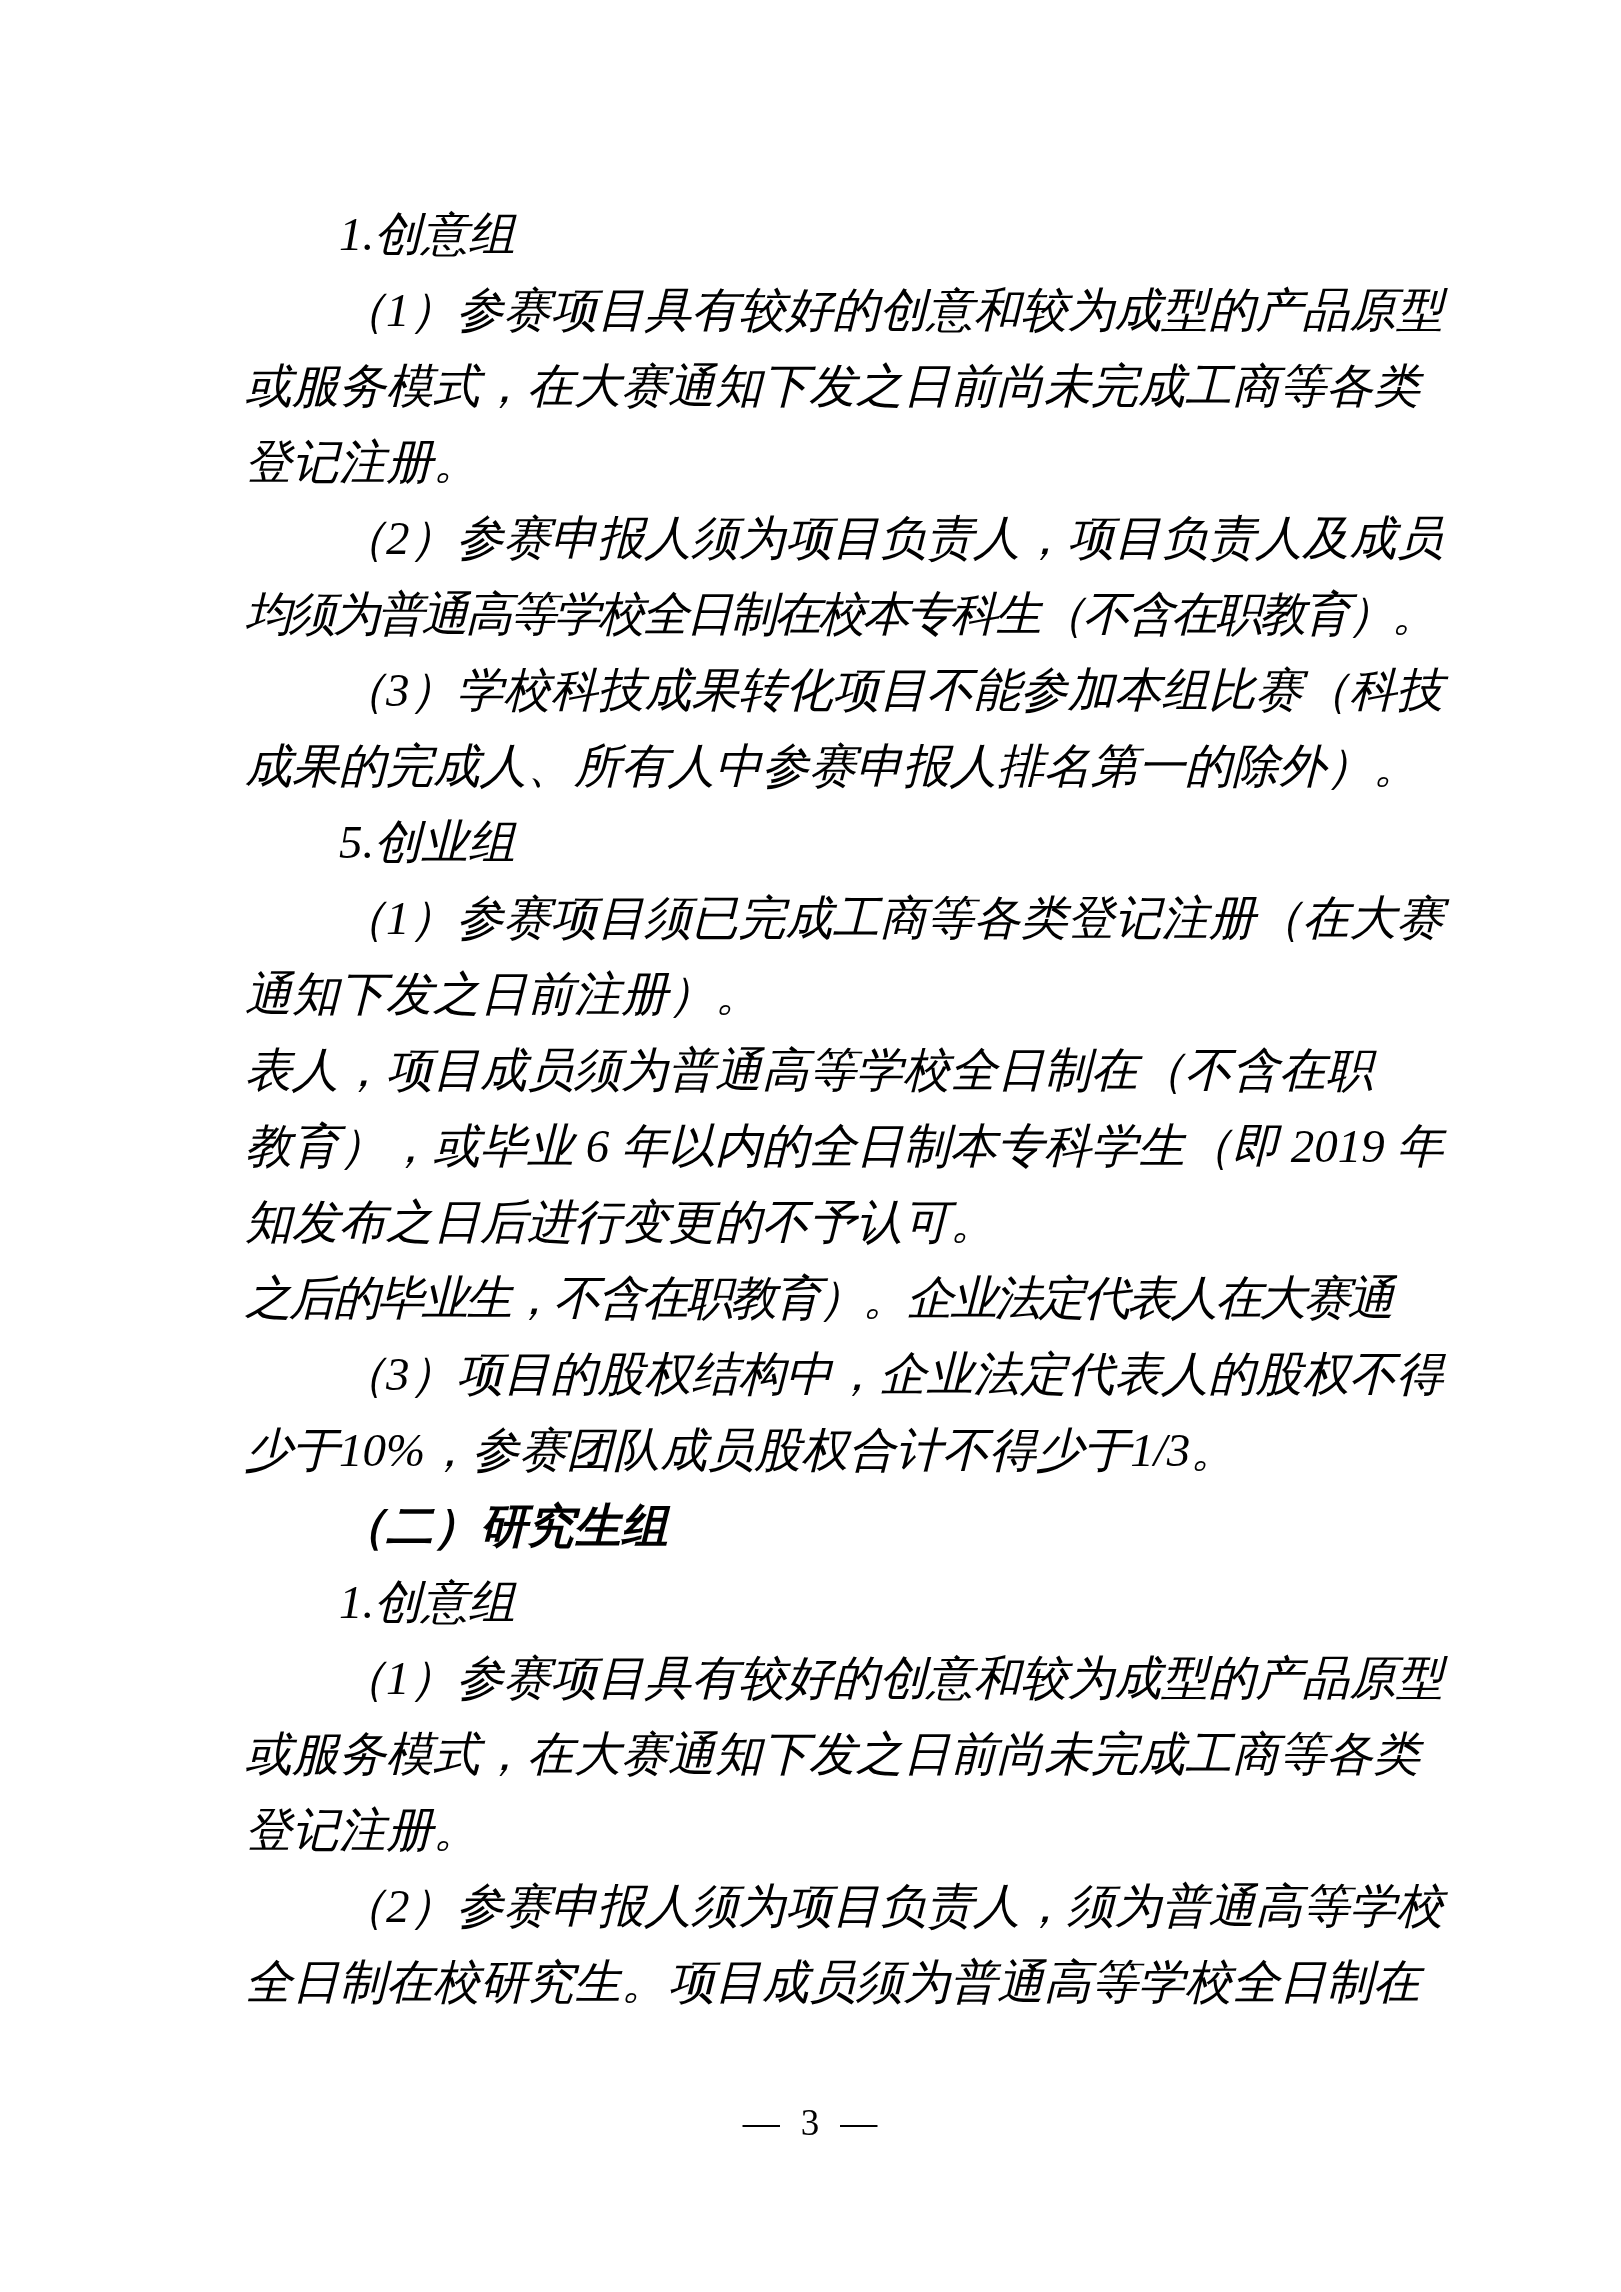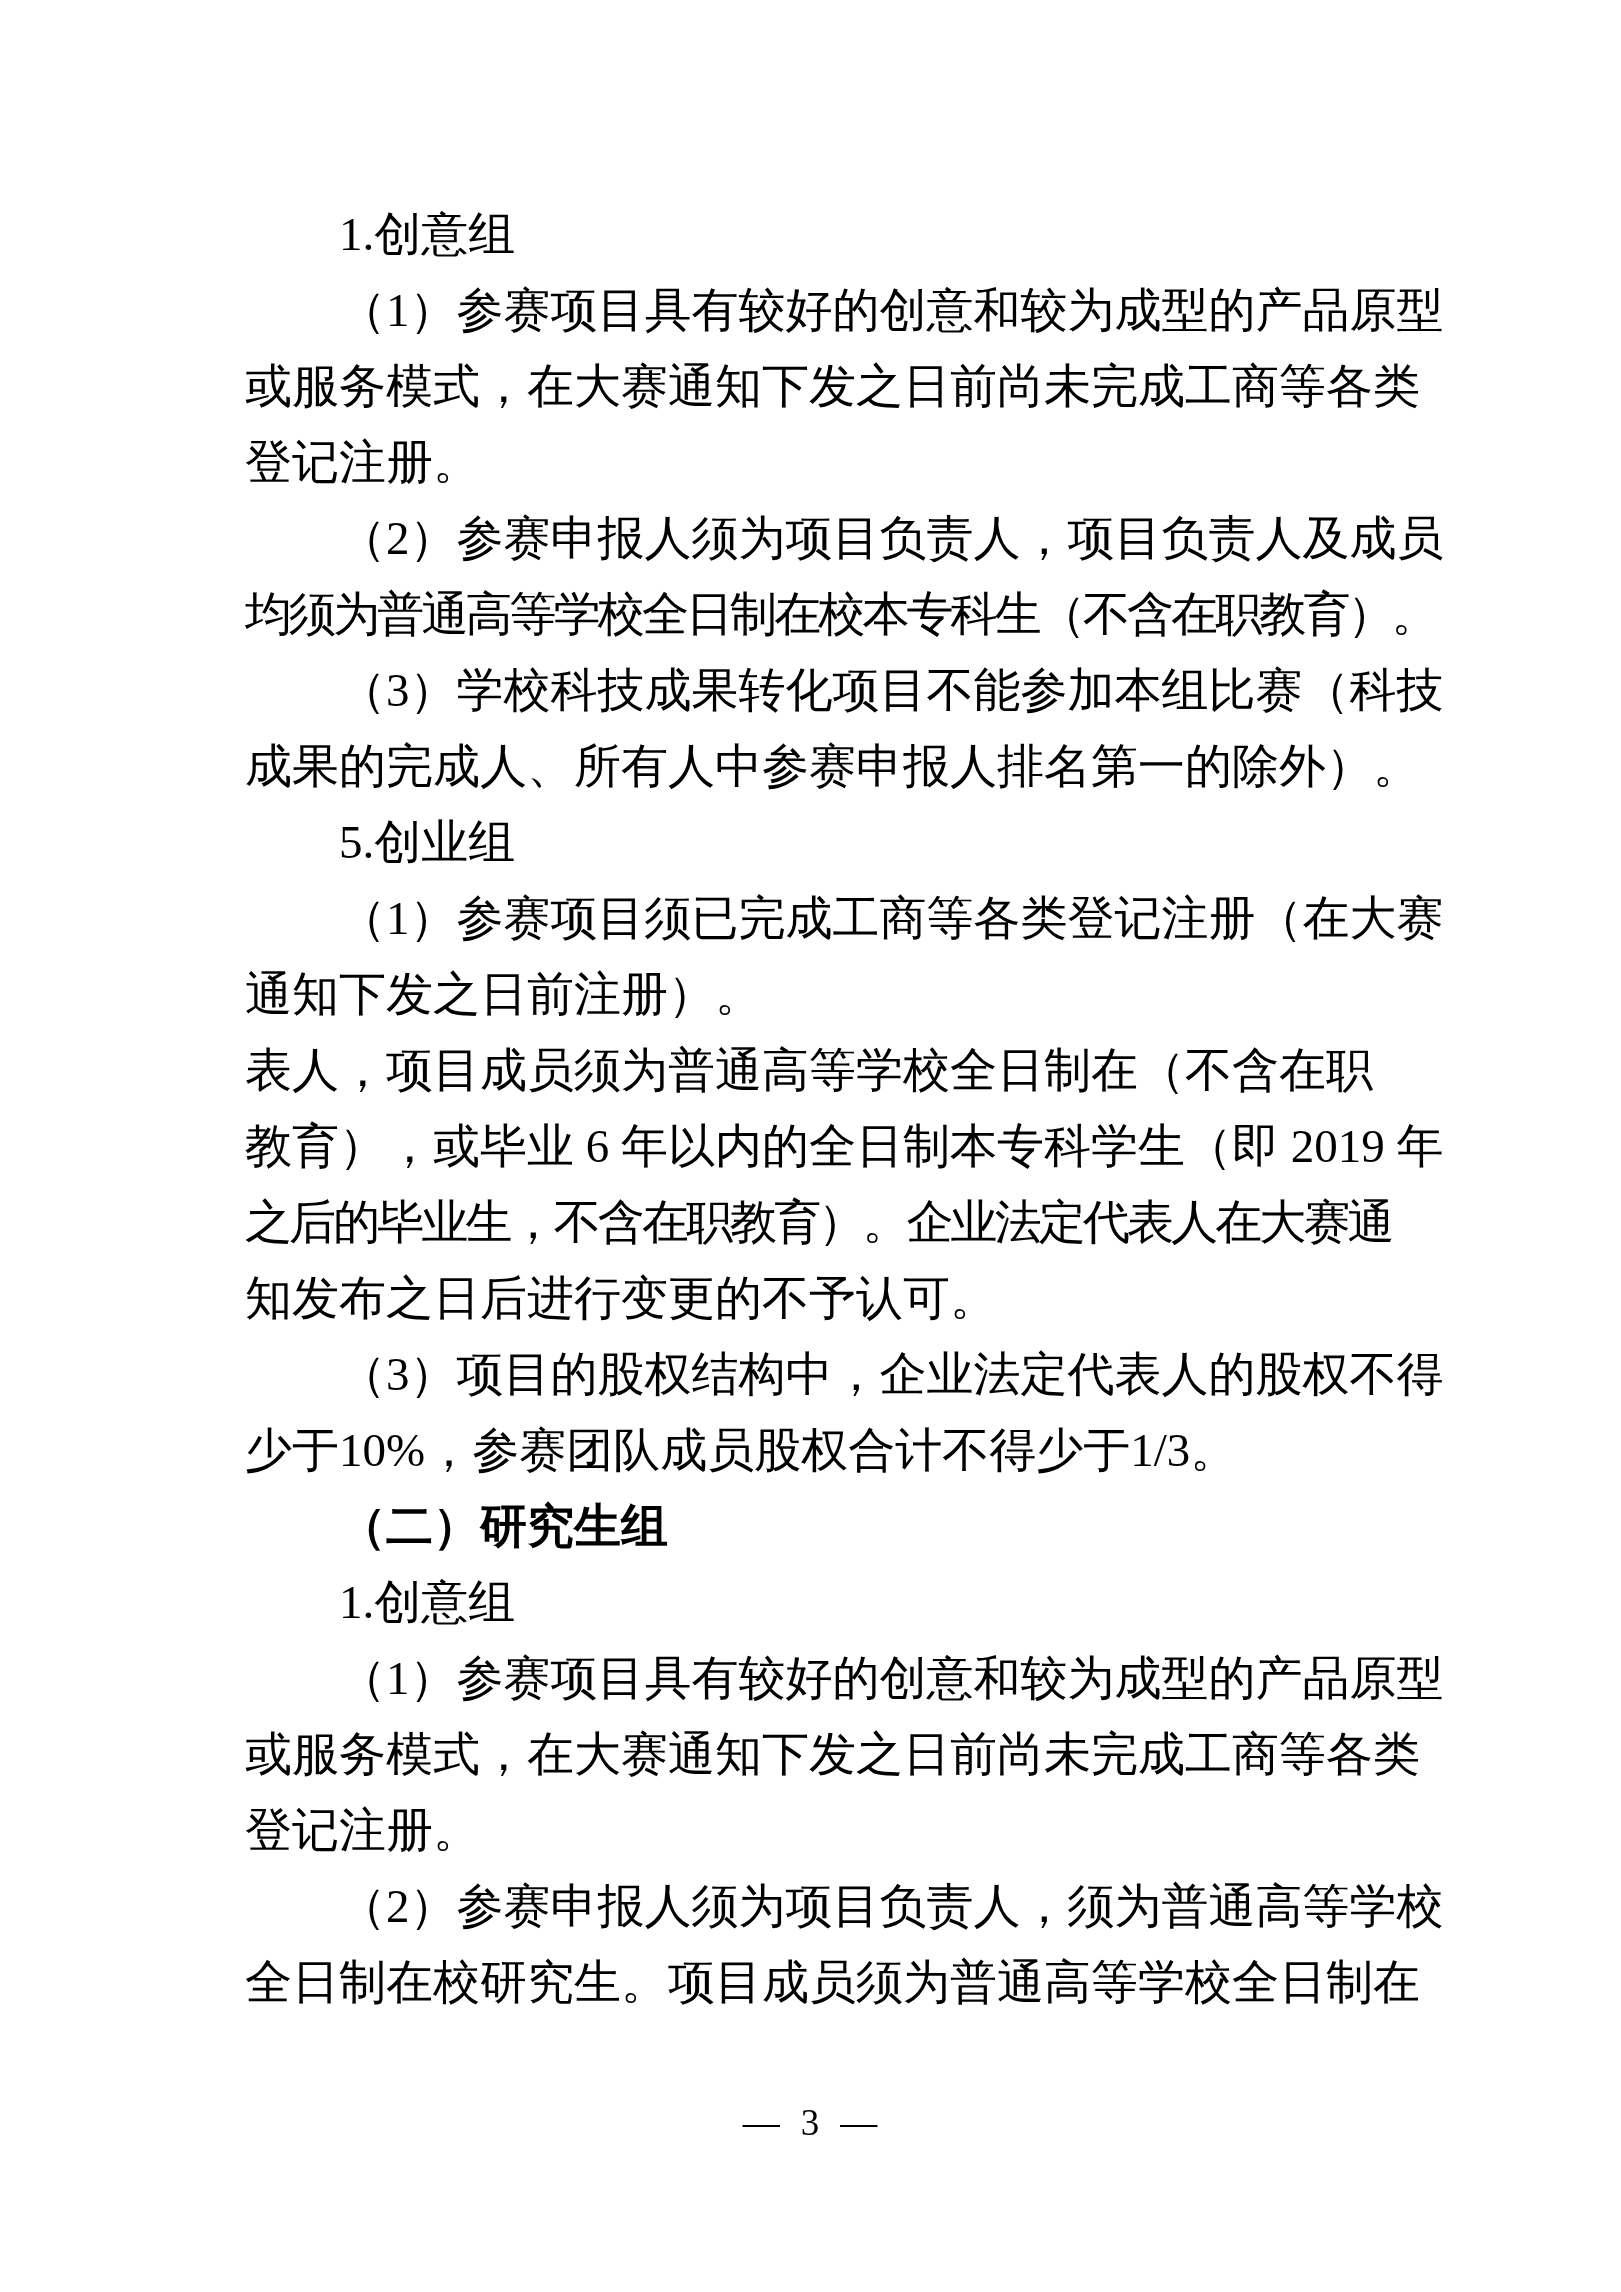--- a/index.html
+++ b/index.html
@@ -17,20 +17,21 @@
     left: 245px;
     top: 196px;
     width: 1147px;
   }
   .line {
     font-size: 47px;
     line-height: 76px;
     height: 76px;
     white-space: pre;
     letter-spacing: 0px;
+    font-style: italic;
   }
   .line.indent { padding-left: 94px; }
   .line.heading { font-weight: bold; }
   .line.tight { letter-spacing: -2.9px; }
   .footer {
     position: absolute;
     left: 0;
     top: 2088px;
     width: 1621px;
     text-align: center;
@@ -50,22 +51,22 @@
     <div class="line">登记注册。</div>
     <div class="line indent">（2）参赛申报人须为项目负责人，项目负责人及成员</div>
     <div class="line tight">均须为普通高等学校全日制在校本专科生（不含在职教育）。</div>
     <div class="line indent">（3）学校科技成果转化项目不能参加本组比赛（科技</div>
     <div class="line">成果的完成人、所有人中参赛申报人排名第一的除外）。</div>
     <div class="line indent">5.创业组</div>
     <div class="line indent">（1）参赛项目须已完成工商等各类登记注册（在大赛</div>
     <div class="line">通知下发之日前注册）。</div>
     <div class="line">表人，项目成员须为普通高等学校全日制在（不含在职</div>
     <div class="line">教育），或毕业 6 年以内的全日制本专科学生（即 2019 年</div>
+    <div class="line">知发布之日后进行变更的不予认可。</div>
     <div class="line tight">之后的毕业生，不含在职教育）。企业法定代表人在大赛通</div>
-    <div class="line">知发布之日后进行变更的不予认可。</div>
     <div class="line indent">（3）项目的股权结构中，企业法定代表人的股权不得</div>
     <div class="line">少于10%，参赛团队成员股权合计不得少于1/3。</div>
     <div class="line indent heading">（二）研究生组</div>
     <div class="line indent">1.创意组</div>
     <div class="line indent">（1）参赛项目具有较好的创意和较为成型的产品原型</div>
     <div class="line">或服务模式，在大赛通知下发之日前尚未完成工商等各类</div>
     <div class="line">登记注册。</div>
     <div class="line indent">（2）参赛申报人须为项目负责人，须为普通高等学校</div>
     <div class="line">全日制在校研究生。项目成员须为普通高等学校全日制在</div>
   </main>

